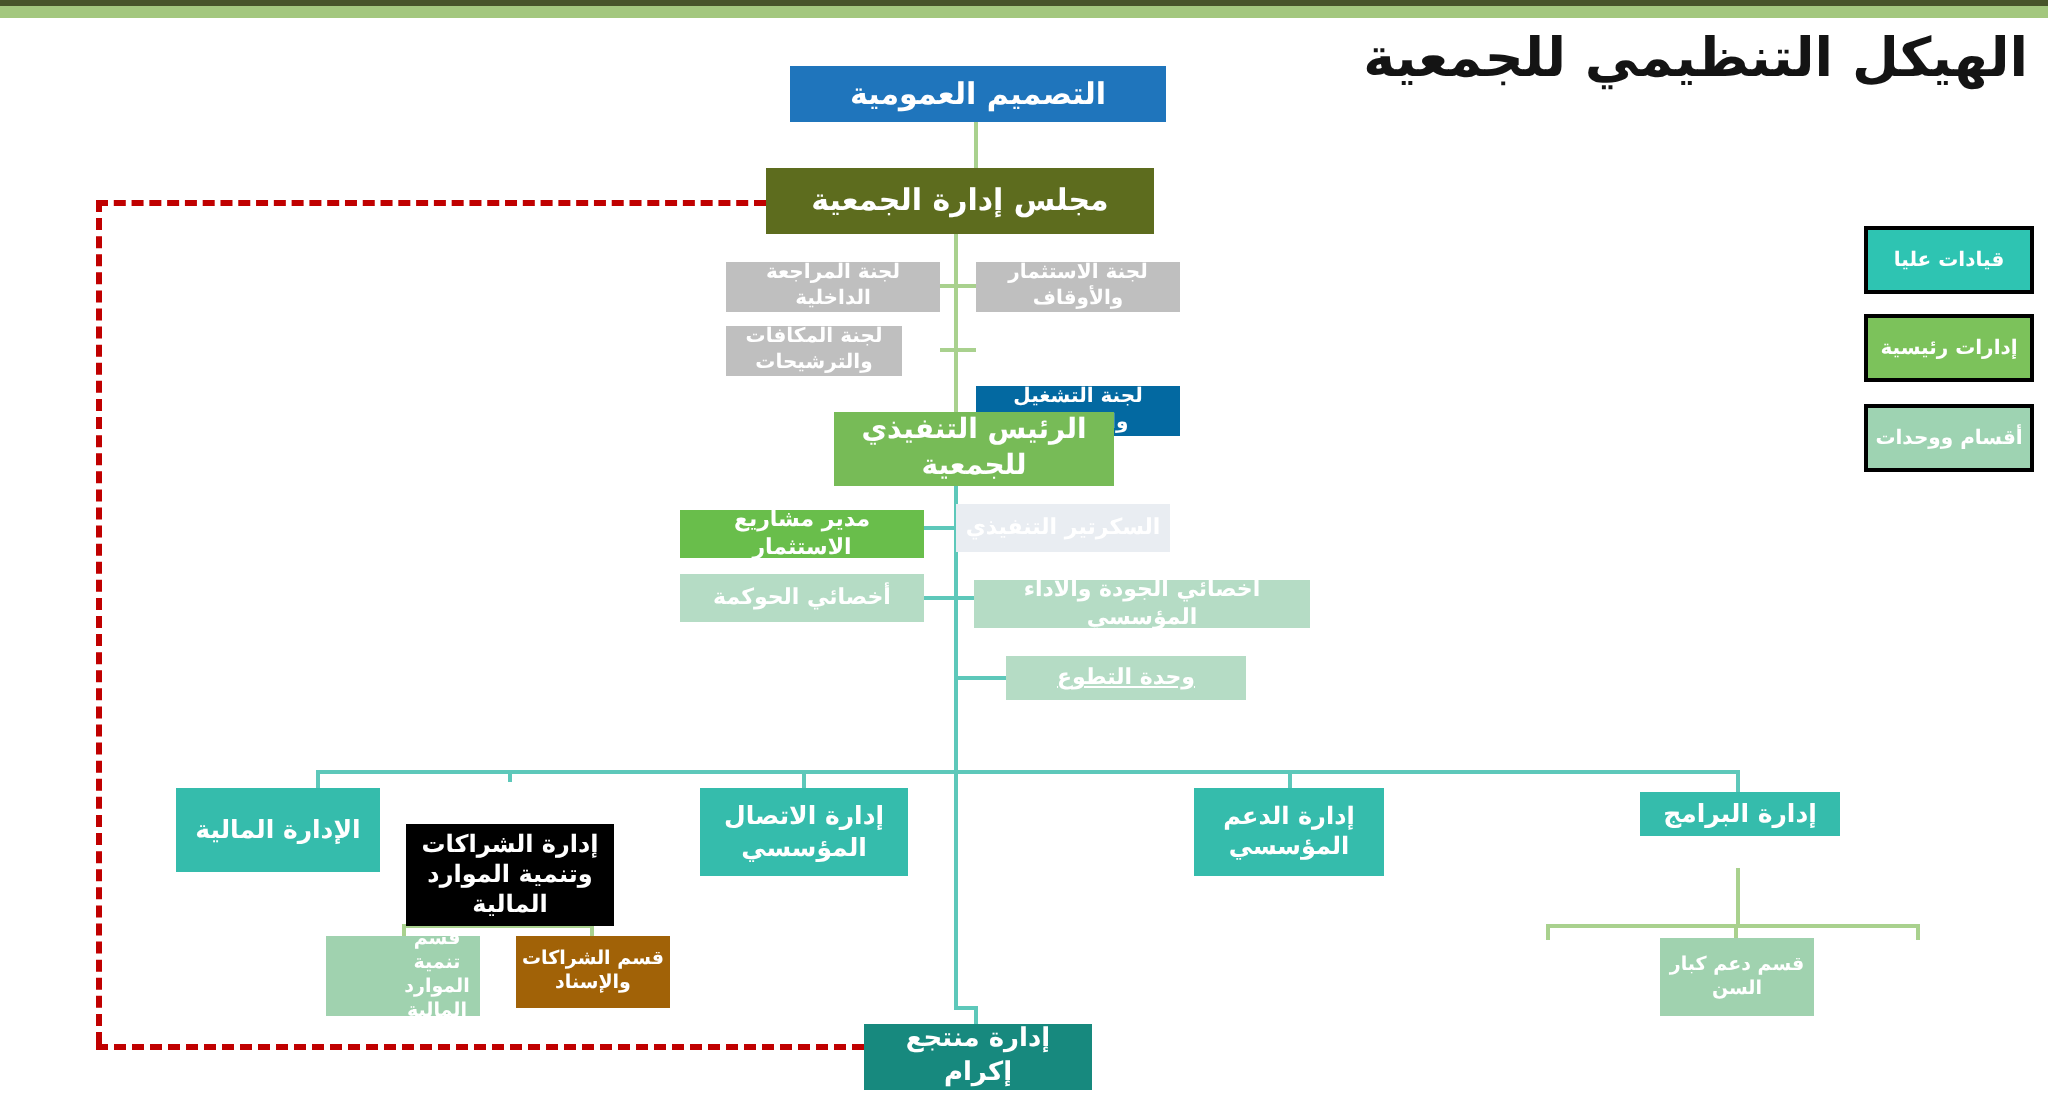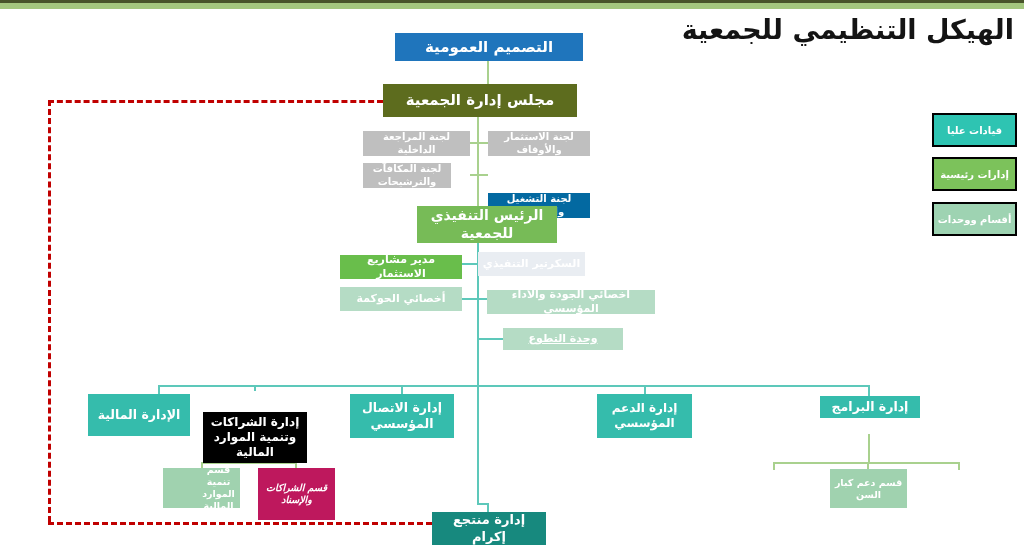--- a/index.html
+++ b/index.html
@@ -25,21 +25,21 @@
   .p-invmgr{left:340px;top:255px;width:122px;height:24px;background:#69be4b;font-size:11px;}
   .p-gov{left:340px;top:287px;width:122px;height:24px;background:#b5dcc5;font-size:11px;}
   .p-qual{left:487px;top:290px;width:168px;height:24px;background:#b5dcc5;font-size:11px;}
   .p-vol{left:503px;top:328px;width:120px;height:22px;background:#b5dcc5;font-size:11px;text-decoration:underline;}
   .p-fin{left:88px;top:394px;width:102px;height:42px;background:#35bcac;font-size:12.5px;}
   .p-part{left:203px;top:390px;width:104px;height:51px;background:#000000;font-size:12px;margin-top:22px;}
   .p-comm{left:350px;top:394px;width:104px;height:44px;background:#35bcac;font-size:12.5px;}
   .p-sup{left:597px;top:394px;width:95px;height:44px;background:#35bcac;font-size:12px;}
   .p-prog{left:820px;top:396px;width:100px;height:22px;background:#35bcac;font-size:12.5px;}
   .p-sres{left:163px;top:468px;width:77px;height:40px;background:#a0d2af;font-size:9.5px;padding-left:37px;}
-  .p-spart{left:258px;top:468px;width:77px;height:52px;background:#be185d;font-size:9.5px;font-style:italic;}
+  .p-spart{left:258px;top:468px;width:77px;height:36px;background:#a16207;font-size:9.5px;}
   .p-sseas{left:735px;top:469px;width:78px;height:39px;background:#a0d2af;font-size:9.5px;}
   .p-seld{left:830px;top:469px;width:77px;height:39px;background:#a0d2af;font-size:9.5px;}
   .p-sdes{left:910px;top:469px;width:100px;height:39px;background:#a0d2af;font-size:9.5px;}
   .p-ikram{left:432px;top:512px;width:114px;height:33px;background:#17897e;font-size:13px;}
   
   .legend-box{position:absolute;left:932px;width:85px;height:34px;border:2px solid #000;
               display:flex;align-items:center;justify-content:center;color:#fff;font-weight:bold;
               font-size:10px;box-sizing:border-box;text-align:right;}
   
   .ln{position:absolute;}

